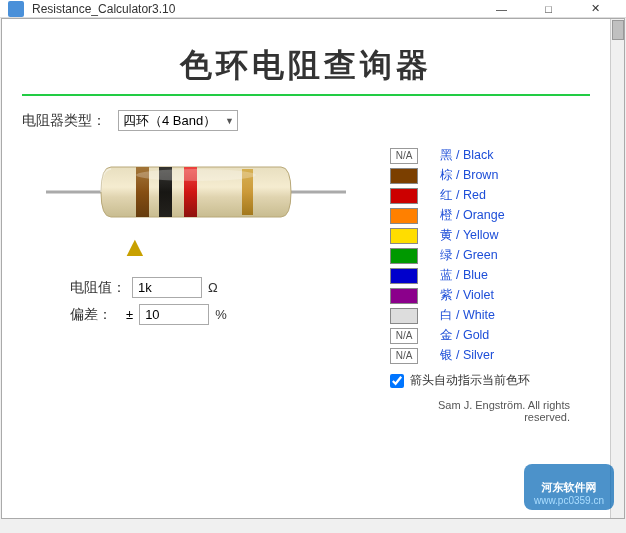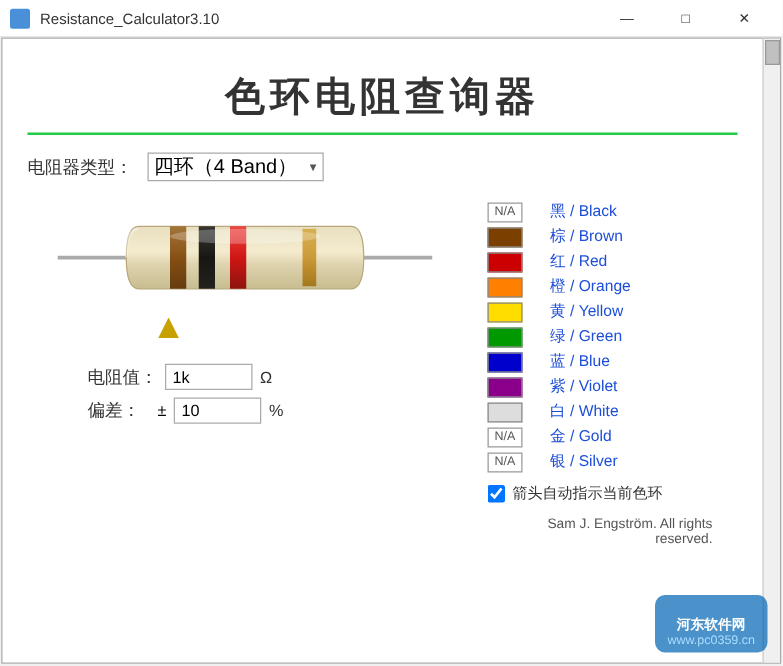--- a/index.html
+++ b/index.html
@@ -12,21 +12,21 @@
     }
 
     
     .titlebar {
       display: flex;
       align-items: center;
       justify-content: space-between;
       background: #ffffff;
       border-bottom: 1px solid #ddd;
       padding: 4px 8px;
-      height: 30px;
+      height: 18px;
       user-select: none;
     }
     .titlebar-left {
       display: flex;
       align-items: center;
       gap: 8px;
       font-size: 12px;
       color: #333;
     }
     .titlebar-icon {
@@ -108,21 +108,21 @@
       align-items: center;
       gap: 12px;
       margin-bottom: 16px;
       font-size: 14px;
       color: #333;
     }
     .type-select {
       border: 1px solid #aaa;
       background: white;
       padding: 2px 4px;
-      font-size: 16px;
+      font-size: 13px;
       cursor: pointer;
       appearance: none;
       -webkit-appearance: none;
       padding-right: 20px;
       position: relative;
     }
     .select-wrapper {
       position: relative;
       display: inline-block;
     }

